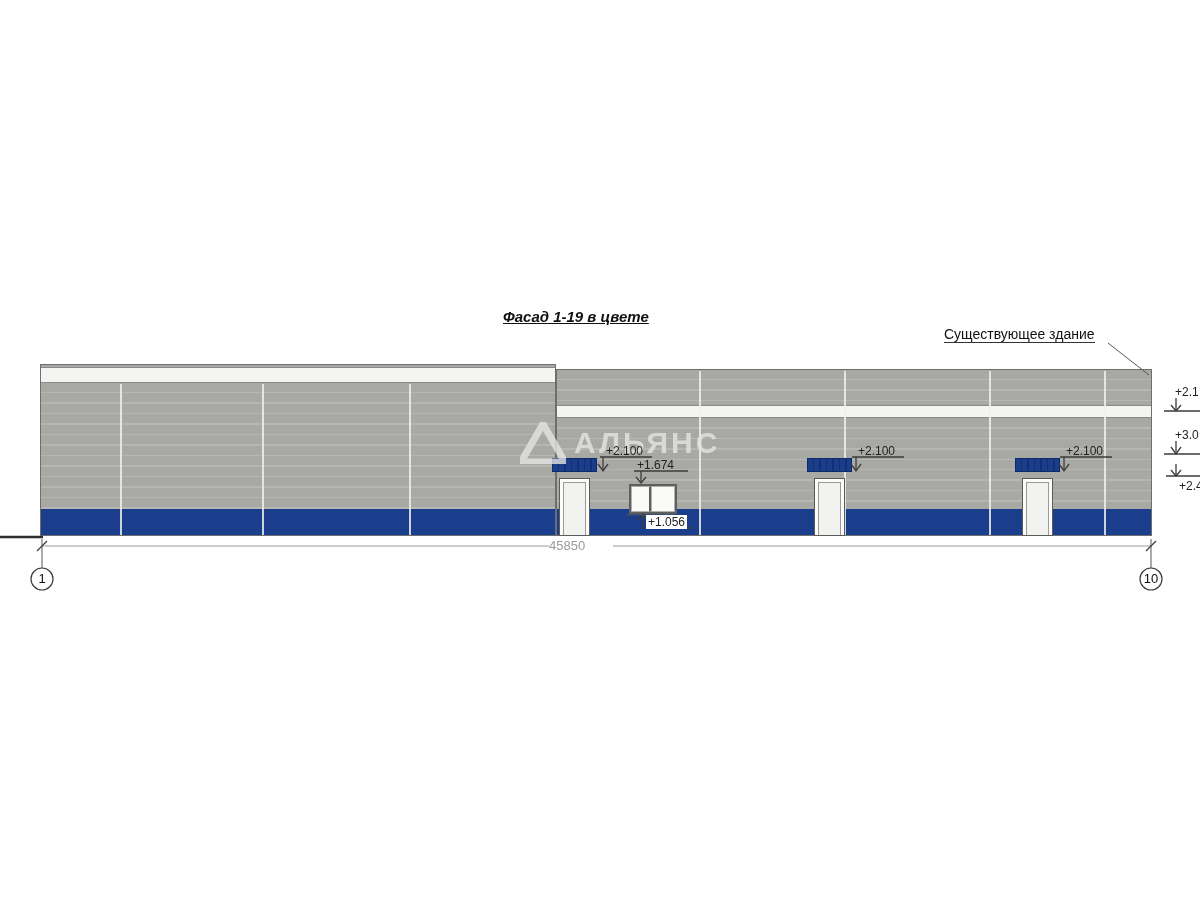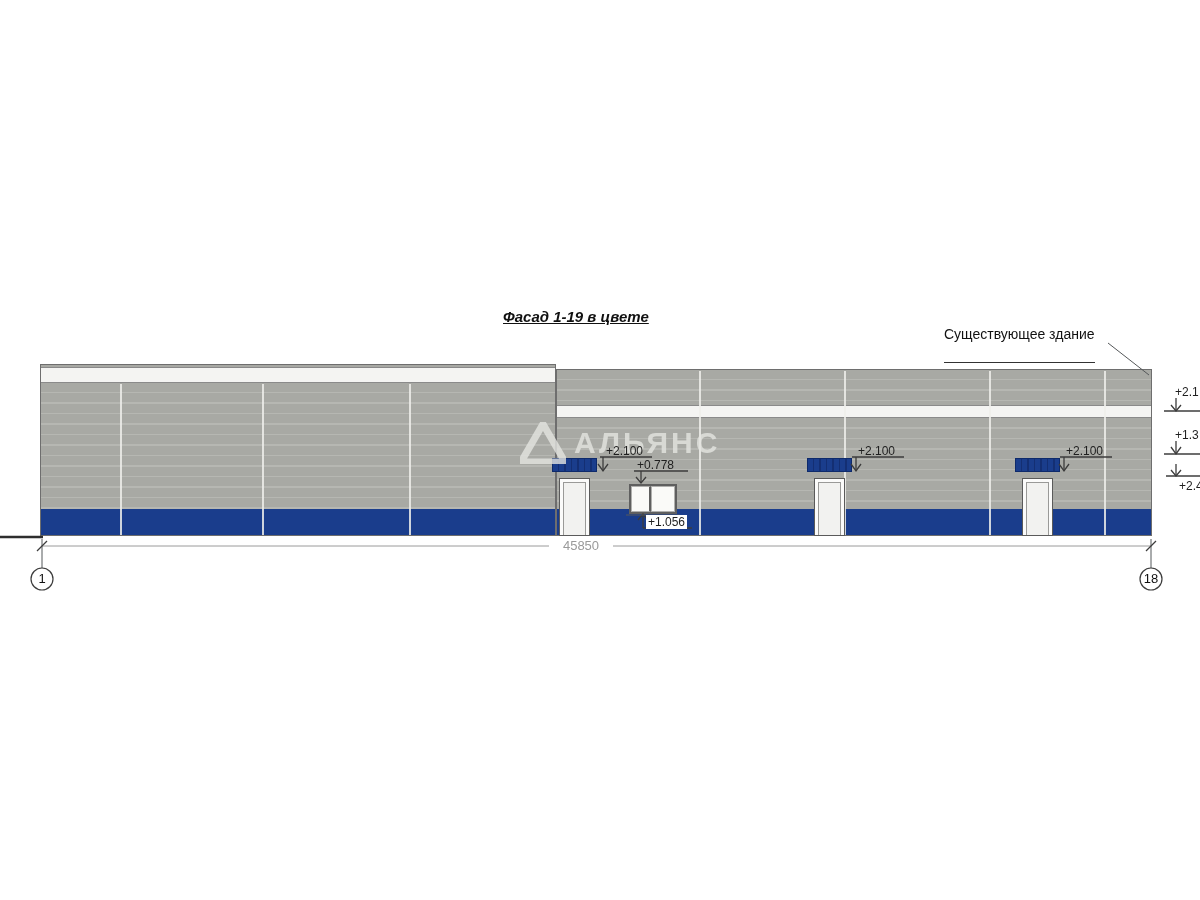--- a/index.html
+++ b/index.html
@@ -52,22 +52,22 @@
   .s-dim{stroke:var(--dim,#9a9a9a);stroke-width:1;fill:none;}
   .s-thick{stroke:#2e2e2e;stroke-width:2.5;fill:none;}
   .s-circle{stroke:#3c3c3c;stroke-width:1.2;fill:#ffffff;}
 
   
   .lbl{position:absolute;font-size:12px;color:#1f1f1f;white-space:nowrap;}
   .lbl-bg{background:#ffffff;padding:0 2px;}
   .title{position:absolute;left:503px;top:308px;font-size:15px;font-style:italic;font-weight:bold;
          text-decoration:underline;color:#111111;white-space:nowrap;}
   .existing{position:absolute;left:944px;top:326px;font-size:14px;color:#111111;
-            border-bottom:1.2px solid #333333;padding-bottom:20px;white-space:nowrap;}
-  .dim-text{position:absolute;left:549px;top:539px;width:64px;text-align:center;font-size:13px;
+            border-bottom:1.2px solid #333333;padding-bottom:0;white-space:nowrap;}
+  .dim-text{position:absolute;left:549px;top:539px;width:64px;text-align:left;font-size:13px;
             color:var(--dim,#9a9a9a);background:#ffffff;line-height:14px;}
   .axis-num{position:absolute;top:572px;width:22px;text-align:center;font-size:13px;line-height:14px;color:#111111;}
 </style>
 </head>
 <body>
 
 <div class="canvas">
 
   <div class="sec-left">
     <div class="cap"></div>
@@ -178,24 +178,24 @@
       <circle class="s-circle" cx="1151" cy="579" r="11"></circle>
     </g>
   </svg>
 
   <div class="title">Фасад 1-19 в цвете</div>
   <div class="existing">Существующее здание</div>
 
   <div class="lbl" style="left:606px;top:444px">+2.100</div>
   <div class="lbl" style="left:858px;top:444px">+2.100</div>
   <div class="lbl" style="left:1066px;top:444px">+2.100</div>
-  <div class="lbl" style="left:637px;top:458px">+0.778</div>
+  <div class="lbl" style="left:637px;top:458px">+1.674</div>
   <div class="lbl lbl-bg" style="left:646px;top:515px">+1.056</div>
 
   <div class="lbl" style="left:1175px;top:385px">+2.1</div>
-  <div class="lbl" style="left:1175px;top:428px">+1.3</div>
+  <div class="lbl" style="left:1175px;top:428px">+3.0</div>
   <div class="lbl" style="left:1179px;top:479px">+2.4</div>
 
   <div class="dim-text">45850</div>
   <div class="axis-num" style="left:31px">1</div>
-  <div class="axis-num" style="left:1140px">18</div>
+  <div class="axis-num" style="left:1140px">10</div>
 
 </div>
 
 </body></html>

